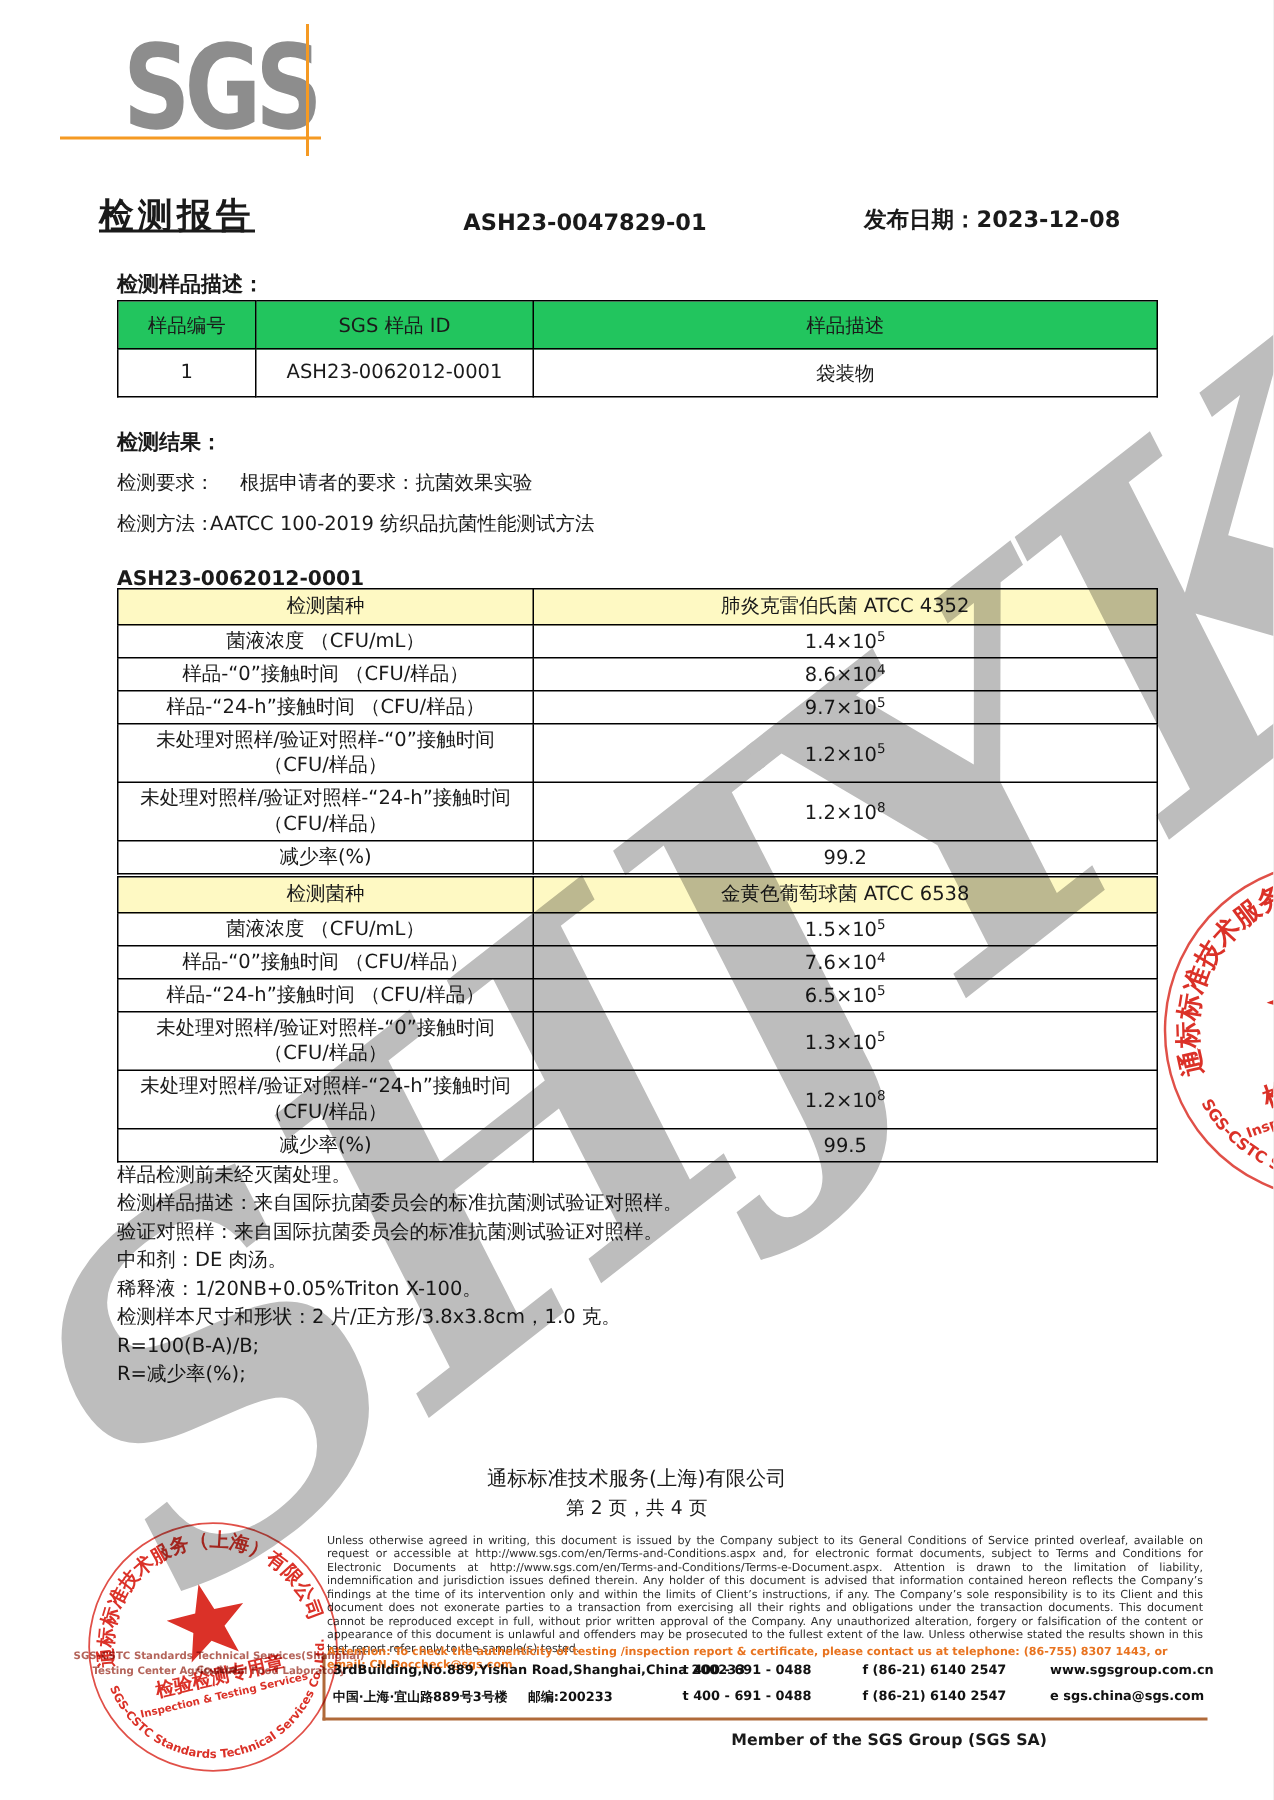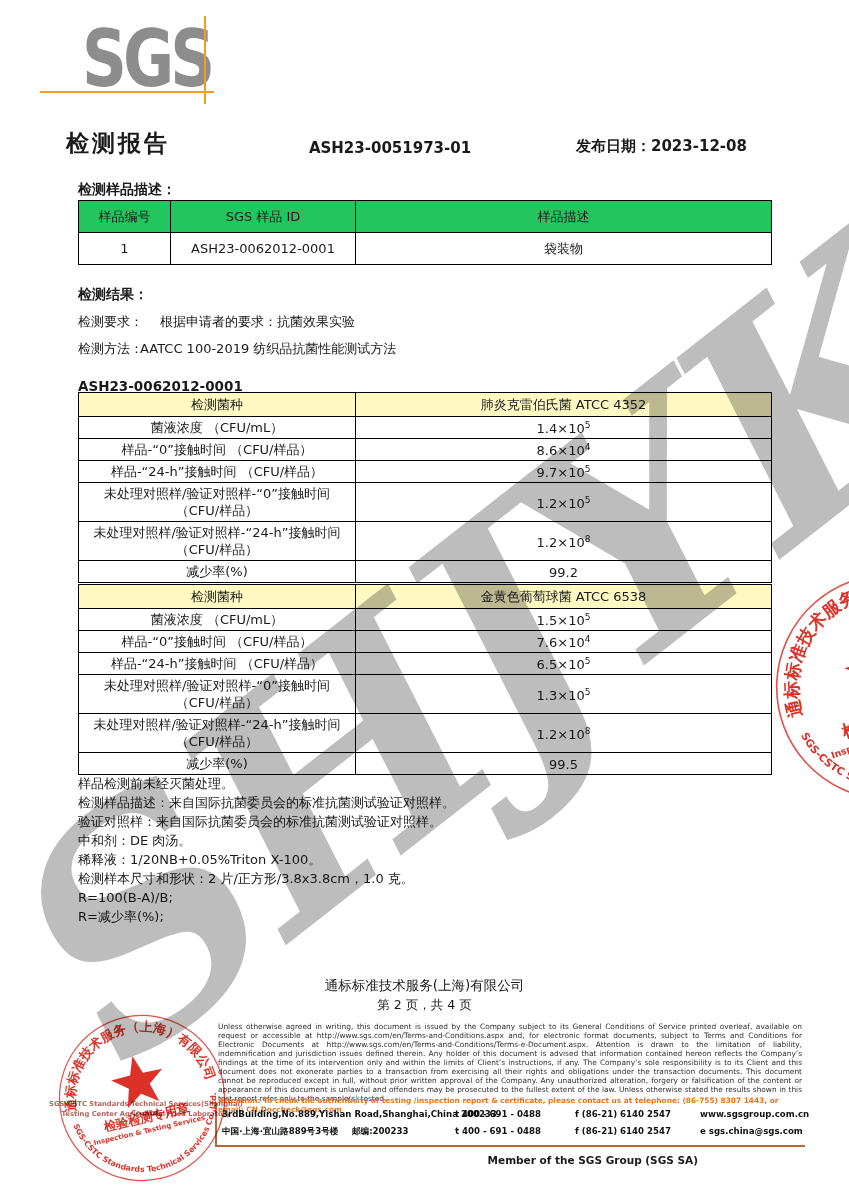--- a/index.html
+++ b/index.html
@@ -7,21 +7,21 @@
     position:relative;width:849px;height:1200px;margin:0 auto;
     background:#ffffff;overflow:hidden;
     font-family:"DejaVu Sans","Liberation Sans",sans-serif;color:#1a1a1a;
   }
   
   .logo{position:absolute;left:82px;top:24px;font-weight:bold;font-size:78px;
         color:#8d8d8d;letter-spacing:-5px;transform:scaleX(.8);transform-origin:left top;
         line-height:70px;}
   .crop-v{position:absolute;left:204px;top:16px;width:2px;height:88px;background:#f59a23;}
   .crop-h{position:absolute;left:40px;top:91px;width:174px;height:2px;background:#f59a23;}
-  .doc-title{position:absolute;left:66px;top:128px;font-size:23px;font-weight:bold;letter-spacing:3px;}
+  .doc-title{position:absolute;left:66px;top:128px;font-size:23px;font-weight:bold;letter-spacing:3px;text-decoration:underline;}
   .report-no{position:absolute;left:290px;top:139px;width:200px;text-align:center;
              font-size:15px;font-weight:bold;}
   .issue-date{position:absolute;left:576px;top:137px;font-size:15px;font-weight:bold;}
   
   .sec-h{position:absolute;left:78px;font-size:14px;font-weight:bold;}
   
   table{border-collapse:collapse;table-layout:fixed;}
   .stable{position:absolute;left:78px;top:200px;width:694px;font-size:13px;}
   .stable td{border:1.5px solid #000;text-align:center;vertical-align:middle;height:31px;padding:0 4px;}
   .stable .hdr td{background:#22c55e;text-align:center;}
@@ -70,21 +70,21 @@
 <body>
 
 <div class="page">
 
   <div class="watermark">SHJYK</div>
 
   <div class="logo">SGS</div>
   <div class="crop-v"></div>
   <div class="crop-h"></div>
   <div class="doc-title">检测报告</div>
-  <div class="report-no">ASH23-0051973-01</div>
+  <div class="report-no">ASH23-0047829-01</div>
   <div class="issue-date">发布日期：2023-12-08</div>
 
   <div class="sec-h" style="top:181px">检测样品描述：</div>
   <table class="stable">
     <colgroup>
         <col style="width:92px">
         <col style="width:185px">
         <col>
       </colgroup>
     <tbody>

